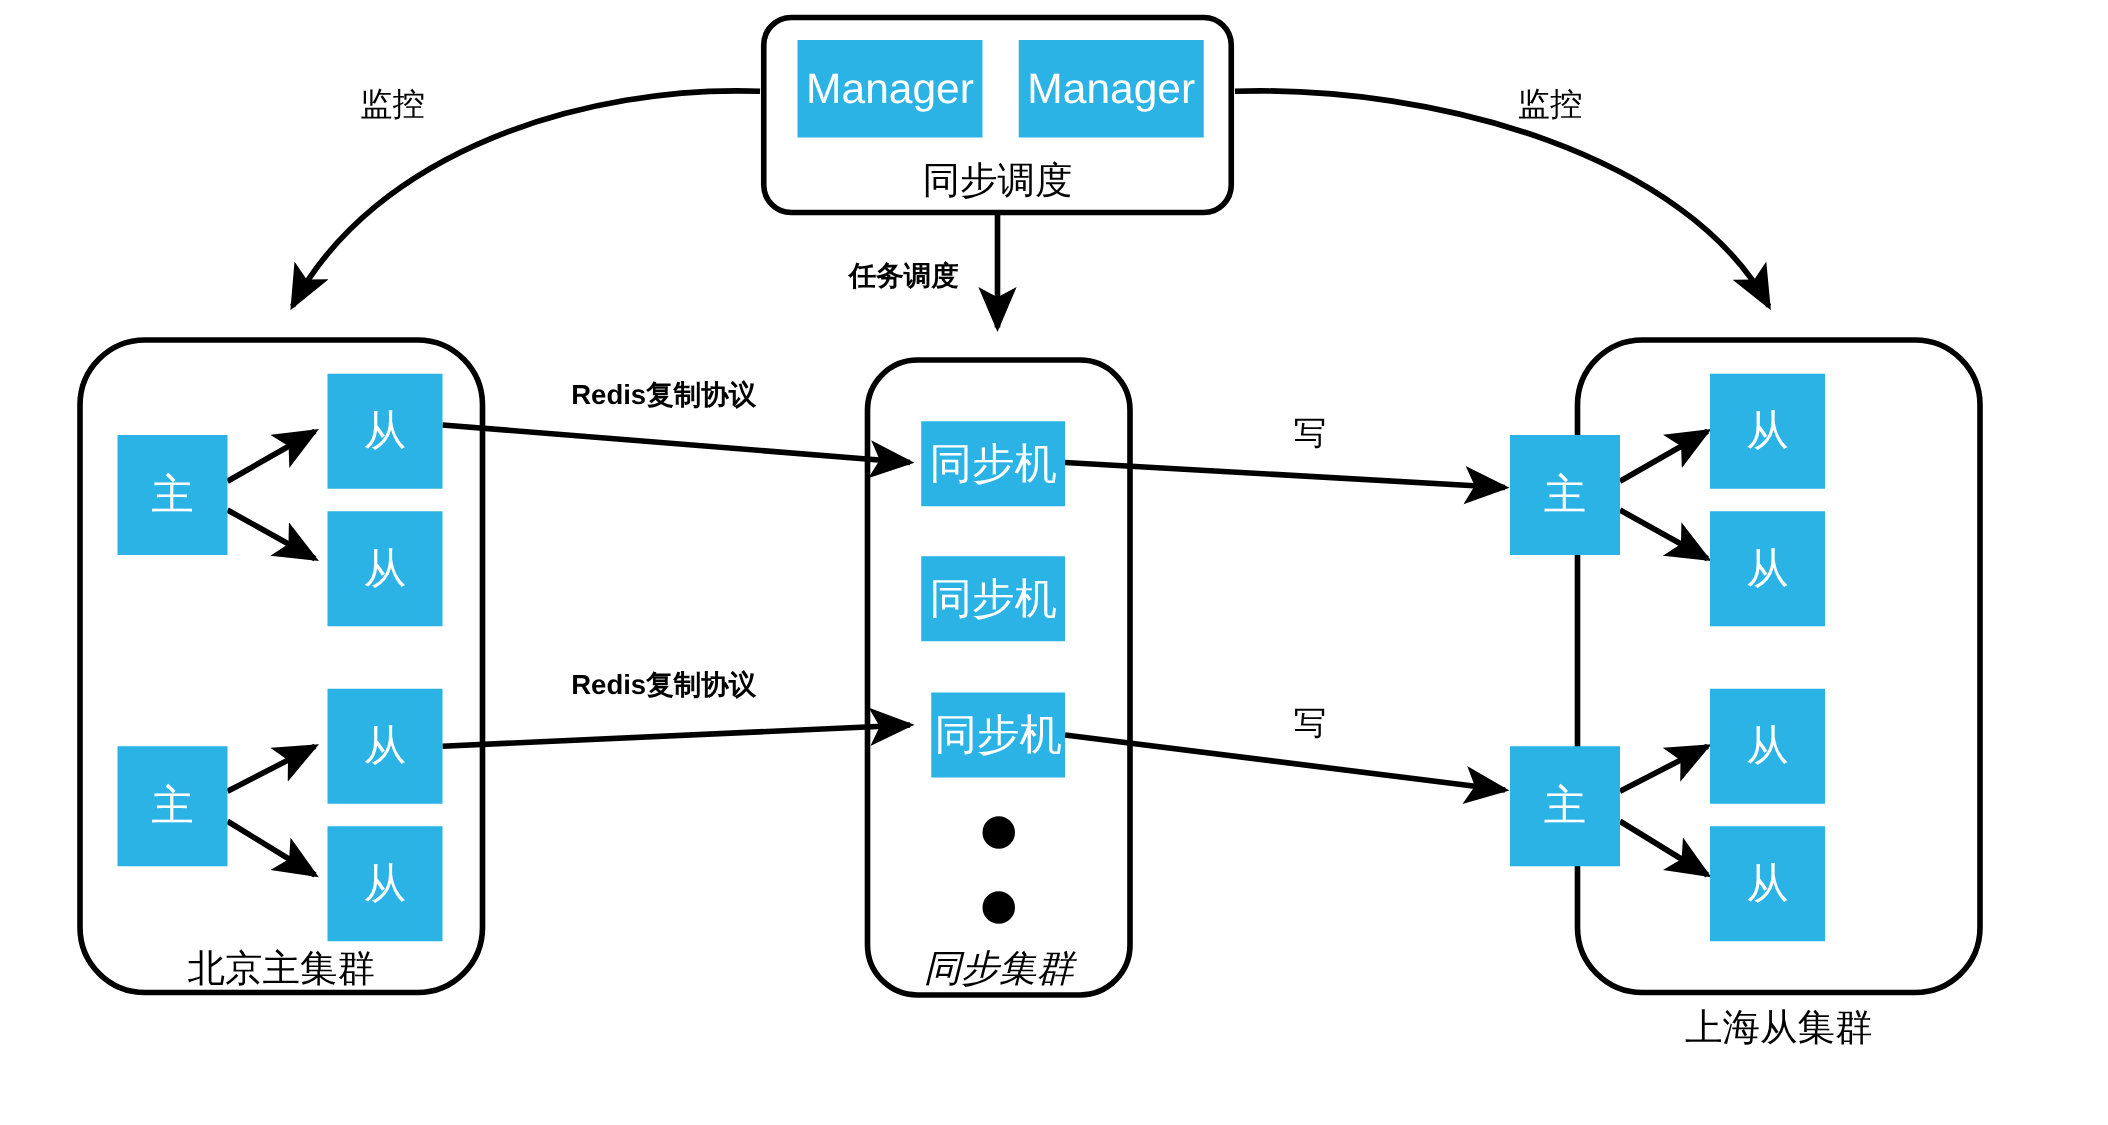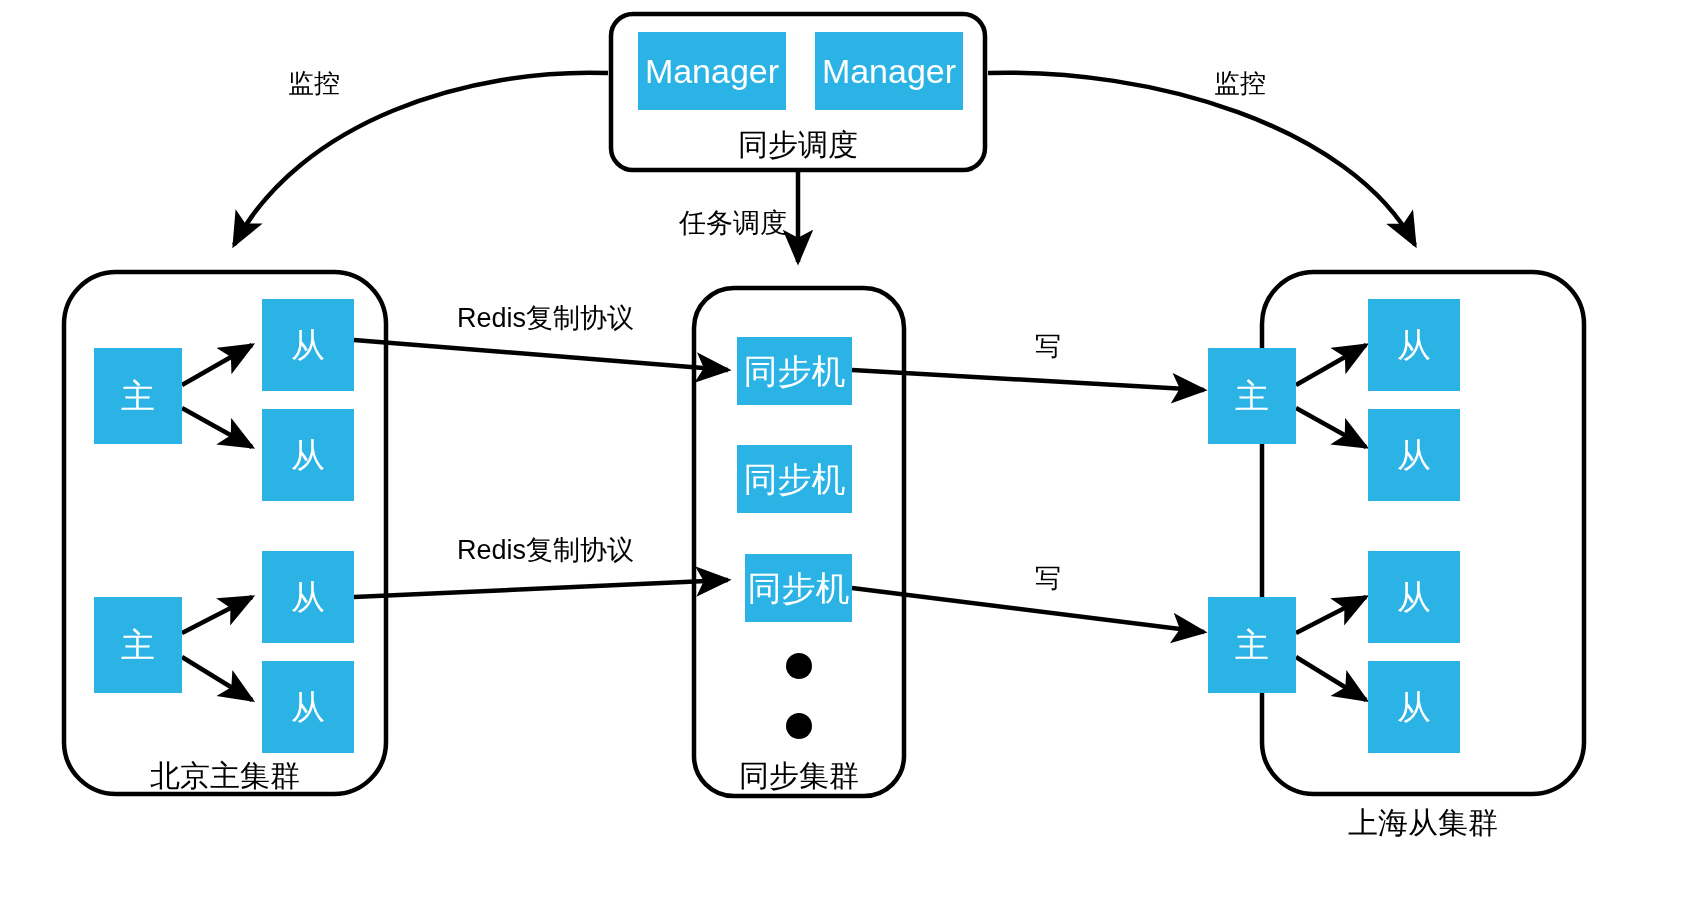--- a/index.html
+++ b/index.html
@@ -49,22 +49,22 @@
   }
   .edge-label {
     position: absolute;
     color: #000000;
     font-size: 26px;
     white-space: nowrap;
     line-height: 1;
     margin-left: 16px;
   }
   .edge-label.bold {
-    font-weight: normal;
-    font-size: 27px;
+    font-weight: bold;
+    font-size: 22px;
   }
   .dot {
     position: absolute;
     width: 26px;
     height: 26px;
     border-radius: 50%;
     background: #000000;
   }
 </style>
 </head>
@@ -128,21 +128,21 @@
   <div class="node" style="left:94px; top:597px; width:88px; height:96px;">主</div>
   <div class="node" style="left:262px; top:551px; width:92px; height:92px;">从</div>
   <div class="node" style="left:262px; top:661px; width:92px; height:92px;">从</div>
   <div class="cluster-label" style="left:64px; top:761px; width:322px;">北京主集群</div>
 
   <div class="node" style="left:737px; top:337px; width:115px; height:68px;">同步机</div>
   <div class="node" style="left:737px; top:445px; width:115px; height:68px;">同步机</div>
   <div class="node" style="left:745px; top:554px; width:107px; height:68px;">同步机</div>
   <div class="dot" style="left:786px; top:653px;"></div>
   <div class="dot" style="left:786px; top:713px;"></div>
-  <div class="cluster-label" style="left:694px; top:761px; width:210px;">同步集群</div>
+  <div class="cluster-label" style="left:694px; top:761px; width:210px;font-style:italic;">同步集群</div>
 
   <div class="node" style="left:1208px; top:348px; width:88px; height:96px;">主</div>
   <div class="node" style="left:1368px; top:299px; width:92px; height:92px;">从</div>
   <div class="node" style="left:1368px; top:409px; width:92px; height:92px;">从</div>
   <div class="node" style="left:1208px; top:597px; width:88px; height:96px;">主</div>
   <div class="node" style="left:1368px; top:551px; width:92px; height:92px;">从</div>
   <div class="node" style="left:1368px; top:661px; width:92px; height:92px;">从</div>
   <div class="cluster-label" style="left:1262px; top:761px; width:322px;margin-top:47px;">上海从集群</div>
 
   <div class="edge-label" style="left:272px; top:70px;">监控</div>

